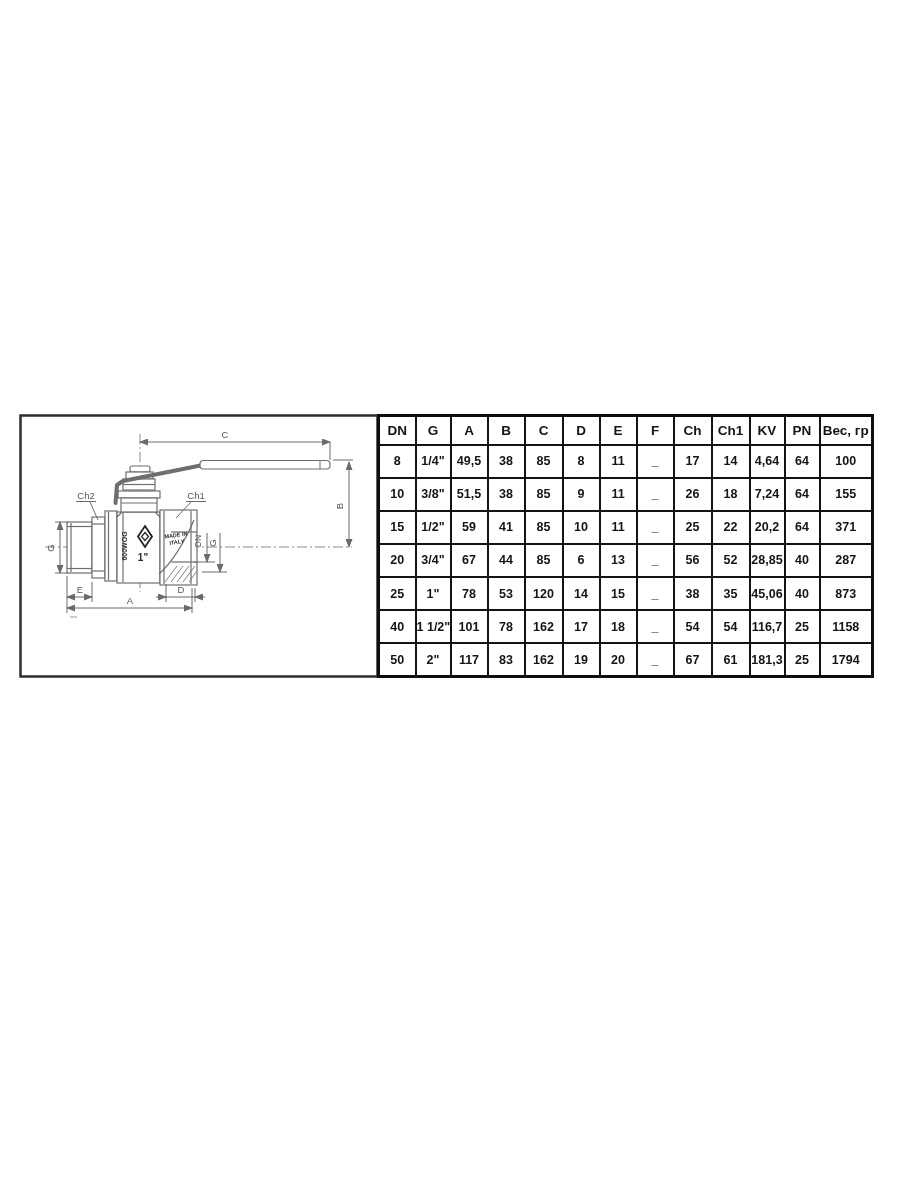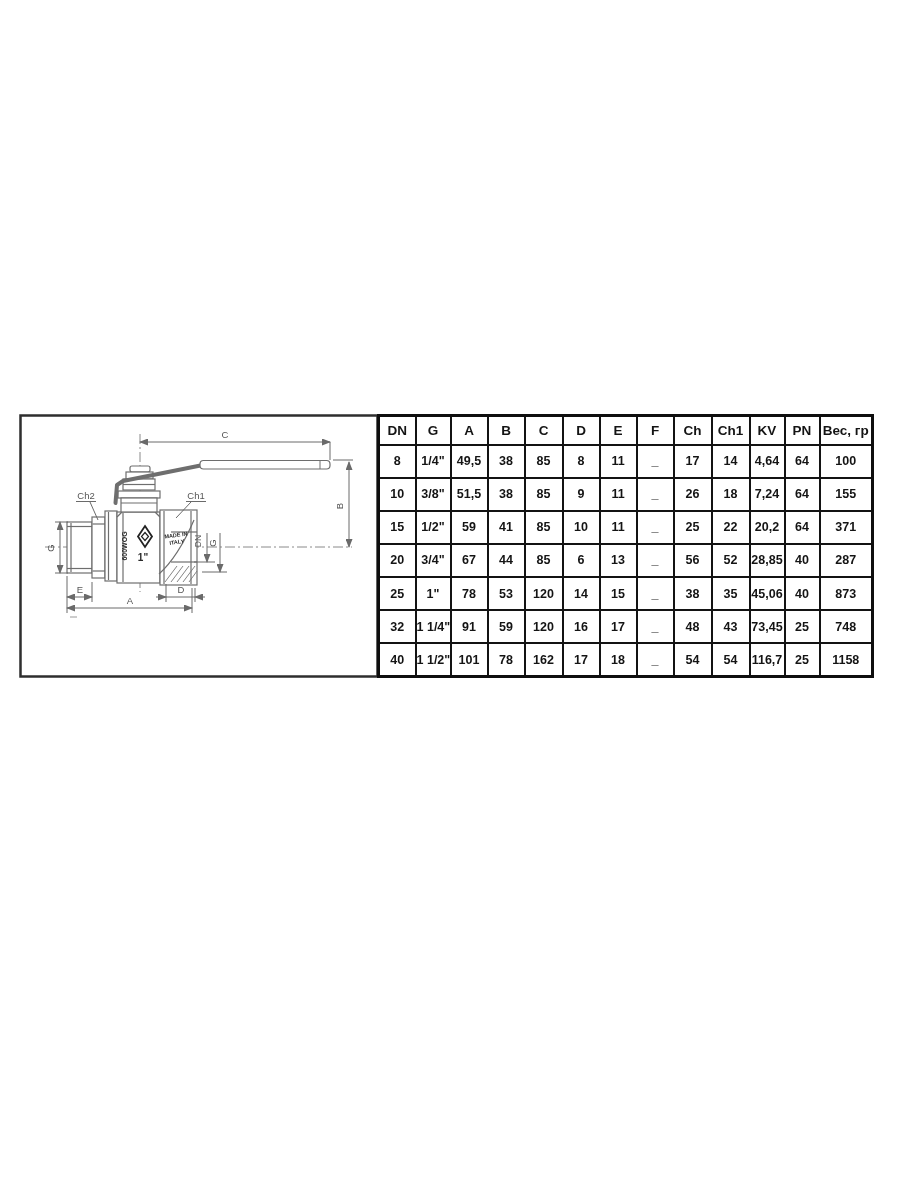--- a/index.html
+++ b/index.html
@@ -253,46 +253,46 @@
             <td>14</td>
             <td>15</td>
             <td>_</td>
             <td>38</td>
             <td>35</td>
             <td>45,06</td>
             <td>40</td>
             <td>873</td>
           </tr>
           <tr>
-            <td>32</td>
-            <td>1 1/4"</td>
-            <td>91</td>
-            <td>59</td>
-            <td>120</td>
-            <td>16</td>
-            <td>17</td>
-            <td>_</td>
-            <td>48</td>
-            <td>43</td>
-            <td>73,45</td>
-            <td>25</td>
-            <td>748</td>
-          </tr>
-          <tr>
             <td>40</td>
             <td>1 1/2"</td>
             <td>101</td>
             <td>78</td>
             <td>162</td>
             <td>17</td>
             <td>18</td>
             <td>_</td>
             <td>54</td>
             <td>54</td>
             <td>116,7</td>
             <td>25</td>
             <td>1158</td>
           </tr>
+          <tr>
+            <td>50</td>
+            <td>2"</td>
+            <td>117</td>
+            <td>83</td>
+            <td>162</td>
+            <td>19</td>
+            <td>20</td>
+            <td>_</td>
+            <td>67</td>
+            <td>61</td>
+            <td>181,3</td>
+            <td>25</td>
+            <td>1794</td>
+          </tr>
         </tbody>
     </table>
 
   </div>
 </div>
 
 </body></html>

